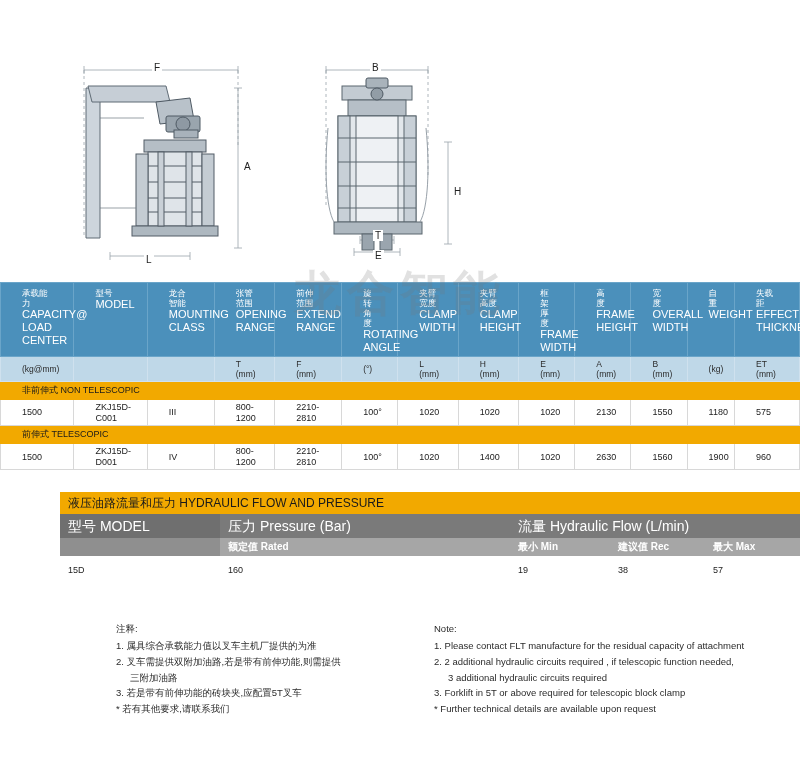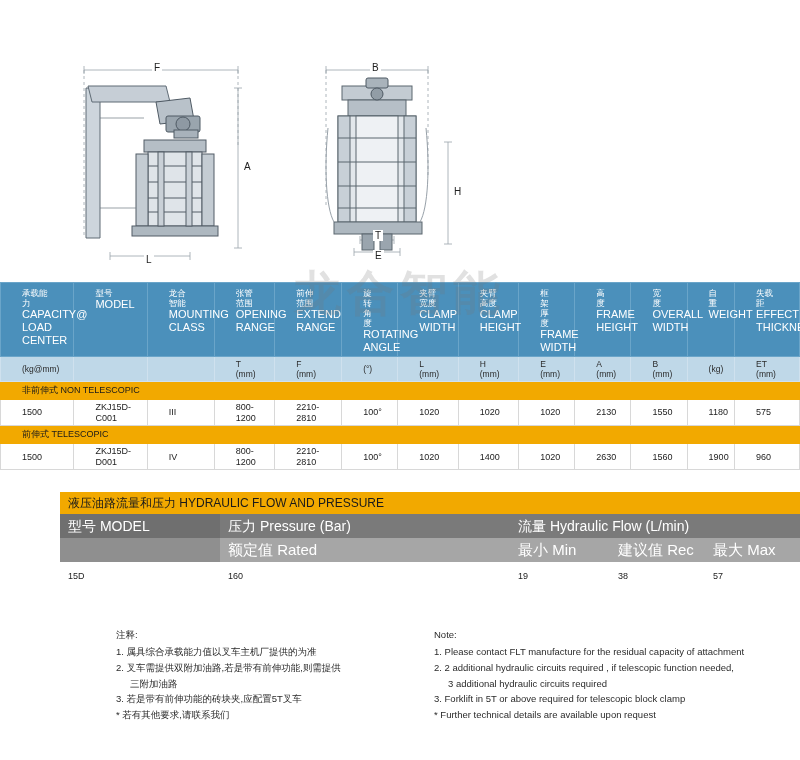--- a/index.html
+++ b/index.html
@@ -111,21 +111,22 @@
   .hyd-sub td {
     background: #7a7a7a;
     color: #ffffff;
     height: 24px;
     font-size: 14px;
   }
   .hyd-sub2 td {
     background: #a6a6a6;
     color: #ffffff;
     height: 15px;
-    font-size: 15px;
+    font-size: 10px;
+    font-weight: bold;
   }
   .hyd-data td {
     background: #ffffff;
     height: 28px;
     font-size: 9px;
     color: #222;
   }
   .hyd-model-cell { background: #6f6f6f !important; }
   .hyd-model-cell2 { background: #8f8f8f !important; }
 

